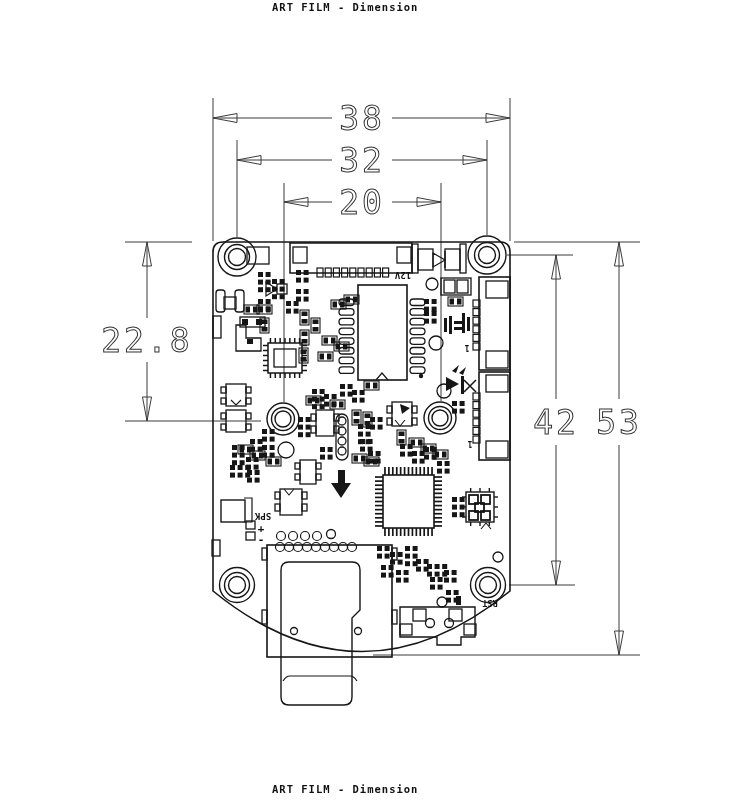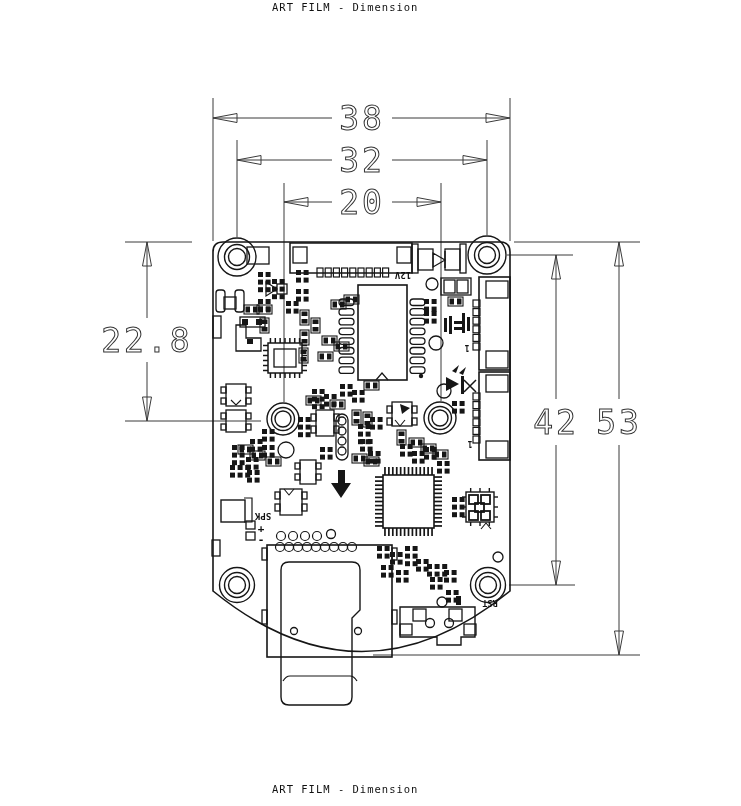--- a/index.html
+++ b/index.html
@@ -1,18 +1,18 @@
 <!DOCTYPE html>
 <html><head>
 <meta charset="utf-8">
 <style>
   html,body{margin:0;padding:0;background:#fff;}
   #stage{position:relative;width:741px;height:806px;background:#fff;overflow:hidden;
          font-family:"DejaVu Sans Mono",monospace;}
-  .title{position:absolute;font-family:"DejaVu Sans Mono",monospace;font-weight:normal;
+  .title{position:absolute;font-family:"DejaVu Sans Mono",monospace;font-weight:bold;
          font-size:10.5px;letter-spacing:1px;color:#111;white-space:pre;text-align:center;}
   #title-top{left:272px;top:1px;}
   #title-bottom{left:272px;top:783px;}
   svg{position:absolute;left:0;top:0;}
   .dim{font-family:"DejaVu Sans Mono",monospace;font-size:33px;letter-spacing:3px;
        fill:none;stroke:#333;stroke-width:1;text-anchor:middle;dominant-baseline:central;}
   .sil{font-family:"DejaVu Sans Mono",monospace;font-weight:bold;fill:#111;
        text-anchor:middle;dominant-baseline:central;}
 </style>
 </head>

